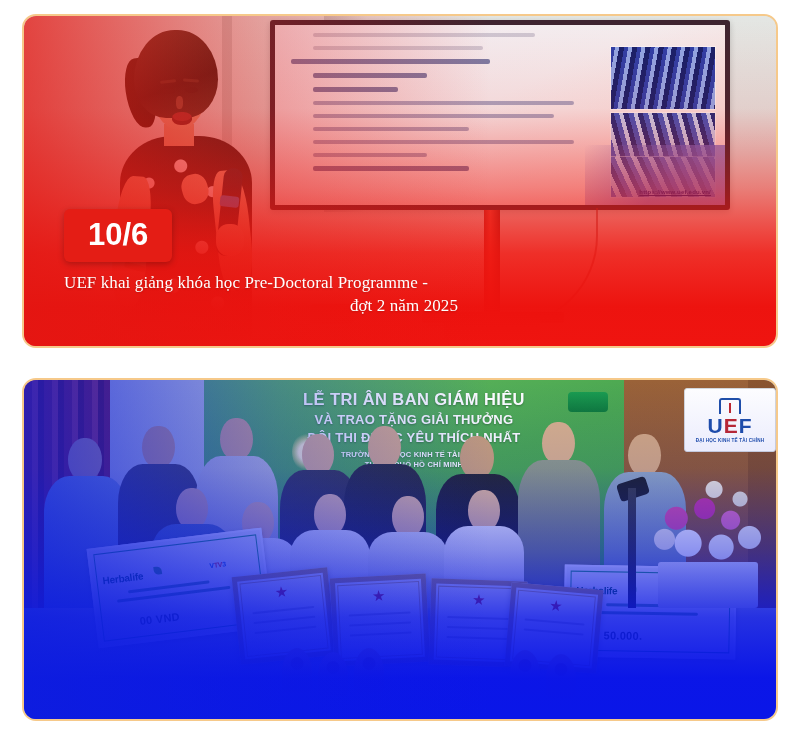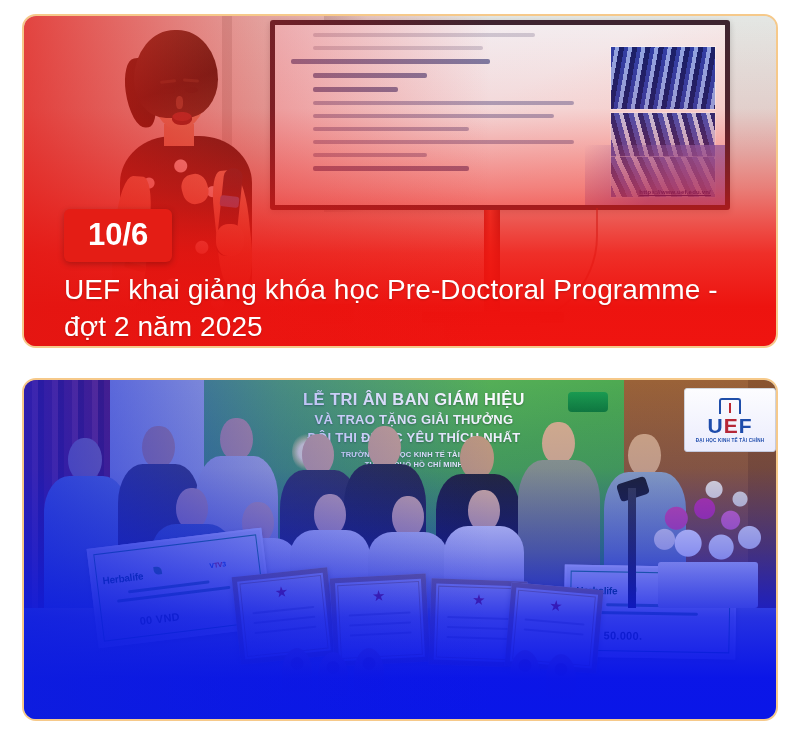--- a/index.html
+++ b/index.html
@@ -384,27 +384,28 @@
     left: 40px; top: 193px;
     padding: 10px 24px 12px;
     font-size: 31px;
     background: #e41d15;
   }
 
   .headline {
     position: absolute;
     left: 40px; right: 32px;
     color: #ffffff;
-    font-size: 28px;
+    font-size: 17px;
     line-height: 1.30;
     letter-spacing: .1px;
     text-shadow: 0 1px 2px rgba(0,0,0,.18);
+    font-family: Liberation Serif, serif;
   }
   .headline-1 { top: 256px; }
-  .headline div + div { margin-top: 1px; }
+  .headline div + div { margin-top: 1px; text-align: center; }
 </style>
 </head>
 <body>
 
 <div class="page">
 
   <div class="news-card card-1">
 
     <div class="photo">
       <div class="c1-wall"></div>

